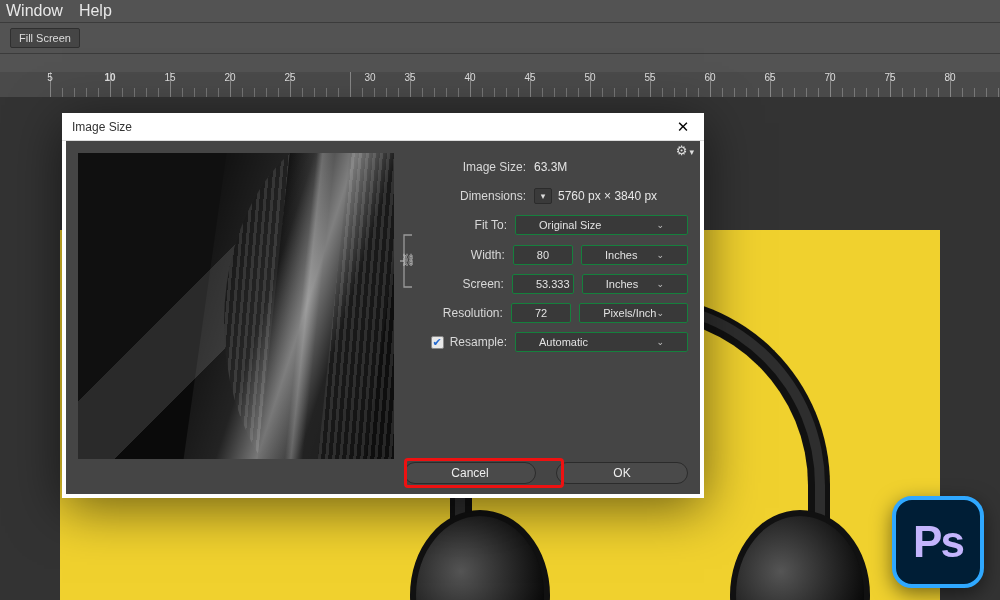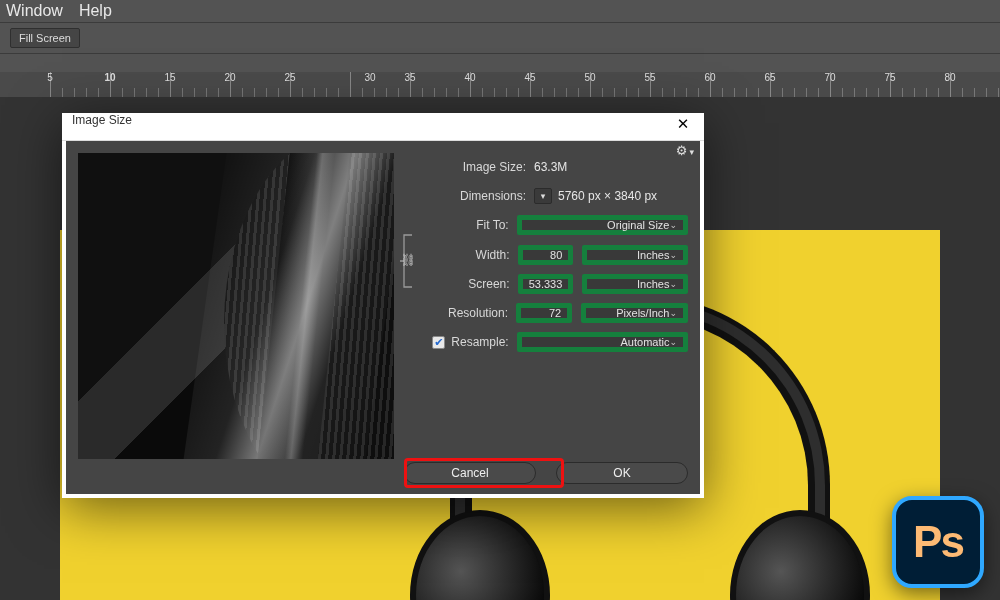--- a/index.html
+++ b/index.html
@@ -19,54 +19,54 @@
   .canvas-area { position:absolute; left:0; right:0; top:98px; bottom:0; background:#333333; z-index:1; }
   .image-bg { position:absolute; left:60px; top:132px; width:880px; height:420px; background:#f0d12e; overflow:hidden; border-radius:0; }
   .headphones { position:absolute; left:340px; top:40px; width:520px; height:420px; }
   .hp-band { position:absolute; left:50px; top:25px; width:380px; height:280px; border: 22px solid #111; border-bottom: none; border-radius: 190px 190px 0 0; }
   .hp-band2 { position:absolute; left:55px; top:30px; width:370px; height:270px; border: 10px solid #2e2e2e; border-bottom: none; border-radius: 185px 185px 0 0; }
   .ear-l { position:absolute; left:10px; top:240px; width:140px; height:170px; background: radial-gradient(circle at 35% 35%, #555, #0a0a0a 65%); border-radius:50%; border:6px solid #111; }
   .ear-r { position:absolute; left:330px; top:240px; width:140px; height:170px; background: radial-gradient(circle at 35% 35%, #555, #0a0a0a 65%); border-radius:50%; border:6px solid #111; }
 
   
   .dialog { position:absolute; left:62px; top:113px; width:642px; height:385px; background:#fff; box-shadow: 0 10px 50px rgba(0,0,0,.55); z-index:10; font-size:12px; }
-  .dlg-title { height:28px; background:#fff; display:flex; padding:0 10px; justify-content:space-between; color:#333; border-bottom:1px solid #ddd;}
+  .dlg-title { height:28px; background:#fff; display:flex; align-items:center; padding:0 10px; justify-content:space-between; color:#333; border-bottom:1px solid #ddd;}
   .dlg-title .x { width:22px; height:22px; display:flex; align-items:center; justify-content:center; font-size:15px; color:#000; }
   .dlg-body { position:absolute; left:4px; right:4px; top:28px; bottom:4px; background:#454545; color:#dcdcdc; }
   .preview { position:absolute; left:12px; top:12px; width:316px; height:306px; background:linear-gradient(135deg,#101010 0 40%, #2a2a2a 40% 55%, #0a0a0a 55%); overflow:hidden;}
   .preview .shine { position:absolute; left:120px; top:-40px; width:180px; height:500px; background:linear-gradient(100deg, rgba(255,255,255,.0) 0%, rgba(255,255,255,.10) 35%, rgba(255,255,255,.45) 50%, rgba(255,255,255,.05) 65%, rgba(255,255,255,0) 100%); transform:rotate(8deg);}
   .preview .pad { position:absolute; right:-110px; top:-30px; width:280px; height:400px; border-radius:50%; background:repeating-linear-gradient(95deg,#0e0e0e 0 4px,#272727 4px 7px); }
   .preview .edge { position:absolute; right:62px; top:-20px; width:60px; height:380px; background:linear-gradient(90deg,#000 0%, #1d1d1d 45%, #4d4d4d 55%, #171717 75%); transform:rotate(6deg);} 
 
   .form { position:absolute; left:338px; right:12px; top:14px; bottom:50px; }
   .row { display:flex; align-items:center; height:24px; margin-bottom:5px; }
   .lbl { width:130px; text-align:right; padding-right:8px; color:#d8d8d8; }
   .val { color:#e6e6e6; }
   .dim-chevron { display:inline-flex; width:18px; height:16px; border:1px solid #2b2b2b; background:#3a3a3a; align-items:center; justify-content:center; margin-right:6px; border-radius:2px; font-size:9px;}
-  .select, .input { height:20px; background:#393939; border:5px solid #15803d; color:#e2e2e2; font-size:11px; padding:0 6px; display:flex; align-items:center; justify-content:flex-end; border-radius:2px;}
+  .select, .input { height:20px; background:#393939; border:1px solid #15803d; color:#e2e2e2; font-size:11px; padding:0 23px; display:flex; align-items:center; justify-content:space-between; border-radius:2px;}
   .select { width:122px; }
   .select.wide { width:196px; }
   .select .chev { font-size:9px; opacity:.8;}
   .input { width:62px; }
   .gear { position:absolute; right:6px; top:2px; font-size:13px; color:#ddd; }
   .gear .dot { font-size:9px; margin-left:2px;}
 
   .link-bracket { position:absolute; left:332px; top:92px; width:18px; height:56px; pointer-events:none; }
   .link-bracket svg { width:18px; height:56px; }
   .link-icon { position:absolute; left:335px; top:109px; width:14px; height:20px; display:flex; align-items:center; justify-content:center; font-size:12px; color:#ccc;}
 
   .checkbox { width:13px; height:13px; background:#e8e8e8; border:1px solid #888; display:inline-flex; align-items:center; justify-content:center; color:#2469cf; font-size:11px; margin-right:6px; border-radius:2px;}
 
   .btn-row { position:absolute; left:338px; right:12px; bottom:10px; display:flex; gap:20px; justify-content:center;}
   .dlg-btn { width:150px; height:22px; border:1px solid #2b2b2b; background:#4a4a4a; color:#eee; border-radius:11px; display:flex; align-items:center; justify-content:center; font-size:12px; }
   .ok-hl { position:absolute; left:338px; bottom:6px; width:160px; height:30px; border:3px solid #e11; border-radius:4px; pointer-events:none; }
 
   
   .ps-badge { position:absolute; right:16px; bottom:12px; width:92px; height:92px; border-radius:20px; background:#001e36; border:4px solid #2fa8ff; display:flex; align-items:center; justify-content:center; z-index:20; box-shadow:0 6px 20px rgba(0,0,0,.5);}
-  .ps-badge span { font-family: Arial, sans-serif; font-weight:700; font-size:44px; color:#fdba74; letter-spacing:-2px;}
+  .ps-badge span { font-family: Arial, sans-serif; font-weight:700; font-size:44px; color:#c4b5fd; letter-spacing:-2px;}
 </style>
 </head>
 <body>
 
 <div class="menubar">
   <span>Window</span>
   <span>Help</span>
 </div>
 
 <div class="optionbar">

